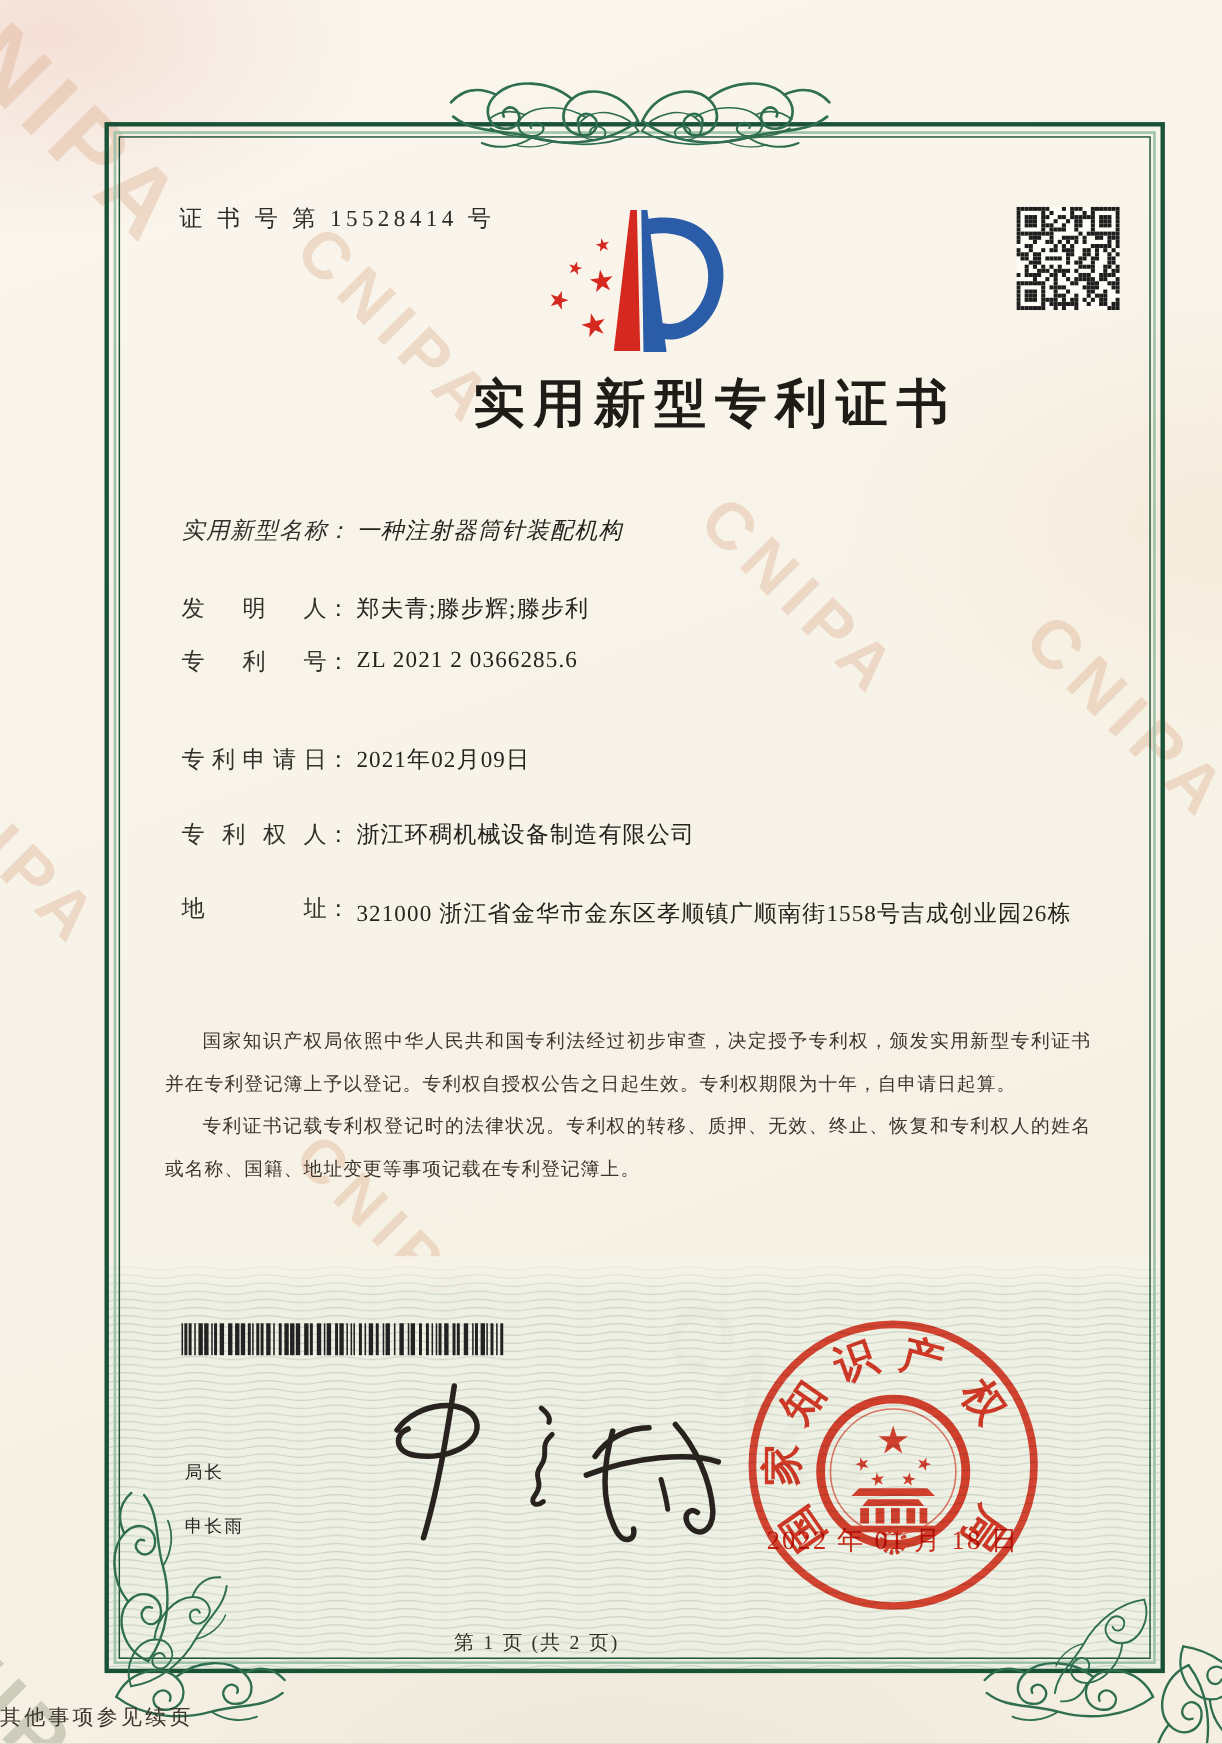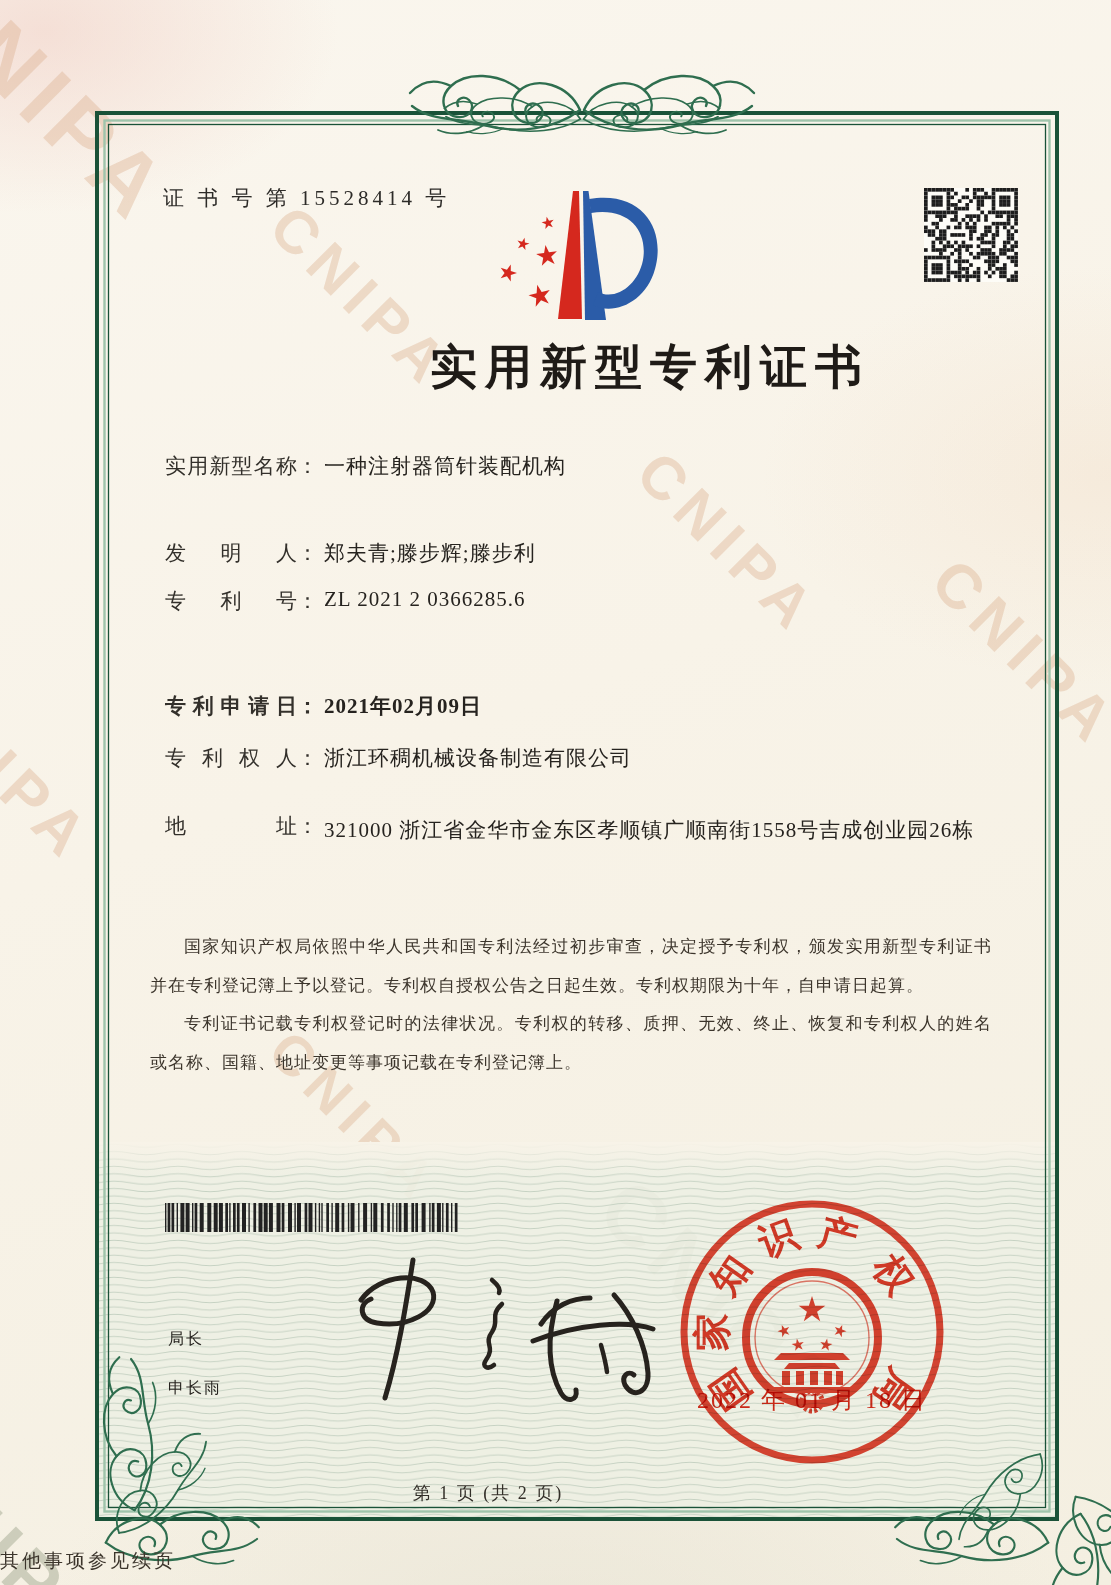--- a/index.html
+++ b/index.html
@@ -35,21 +35,21 @@
   .certno{position:absolute;left:163px;top:184px;font-size:21px;letter-spacing:4px;color:#2d2b28;z-index:4;}
   .qr{position:absolute;left:924px;top:188px;z-index:4;}
   .logo{position:absolute;left:452px;top:172px;z-index:4;}
   .title{position:absolute;left:95px;top:336px;width:1110px;text-align:center;
     font-size:47px;font-weight:bold;letter-spacing:8px;color:#1f1b17;z-index:4;}
   
   .frow{position:absolute;left:165px;font-size:21px;z-index:4;white-space:nowrap;}
   .flabel{display:inline-block;width:132px;text-align:justify;text-align-last:justify;vertical-align:top;color:#33302b;}
   .fcolon{display:inline-block;vertical-align:top;color:#33302b;margin-right:6px;}
   .fvalue{display:inline-block;vertical-align:top;color:#26231f;letter-spacing:1px;}
-  .frow1{top:452px;} .frow2{top:539px;} .frow3{top:587px;} .frow4{top:692px;font-weight:bold;}
+  .frow1{top:468px;font-style:italic;} .frow2{top:539px;} .frow3{top:587px;} .frow4{top:676px;}
   .frow5{top:744px;} .frow6{top:812px;} .frowg{top:878px;}
   .frow6 .fvalue{white-space:normal;width:655px;line-height:36px;}
   .grant2{position:absolute;left:430px;top:0;white-space:nowrap;}
   
   .body-text{position:absolute;left:150px;top:928px;width:842px;z-index:4;}
   .body-text p{margin:0;font-size:17px;line-height:38.5px;letter-spacing:1px;
     text-indent:2em;text-align:justify;color:#3c352c;}
   
   .barcode{position:absolute;left:163px;top:1202px;z-index:4;}
   

